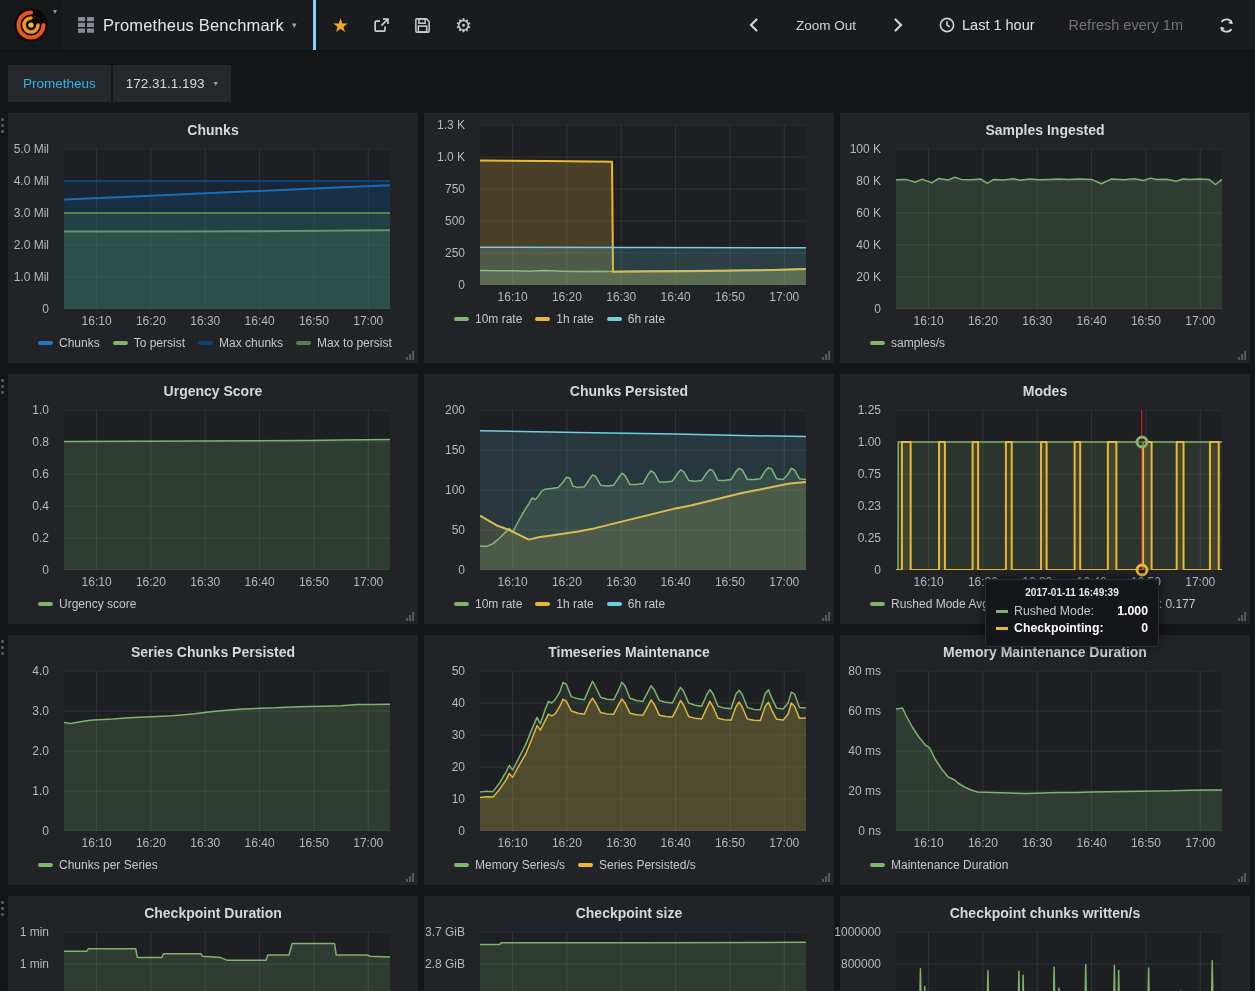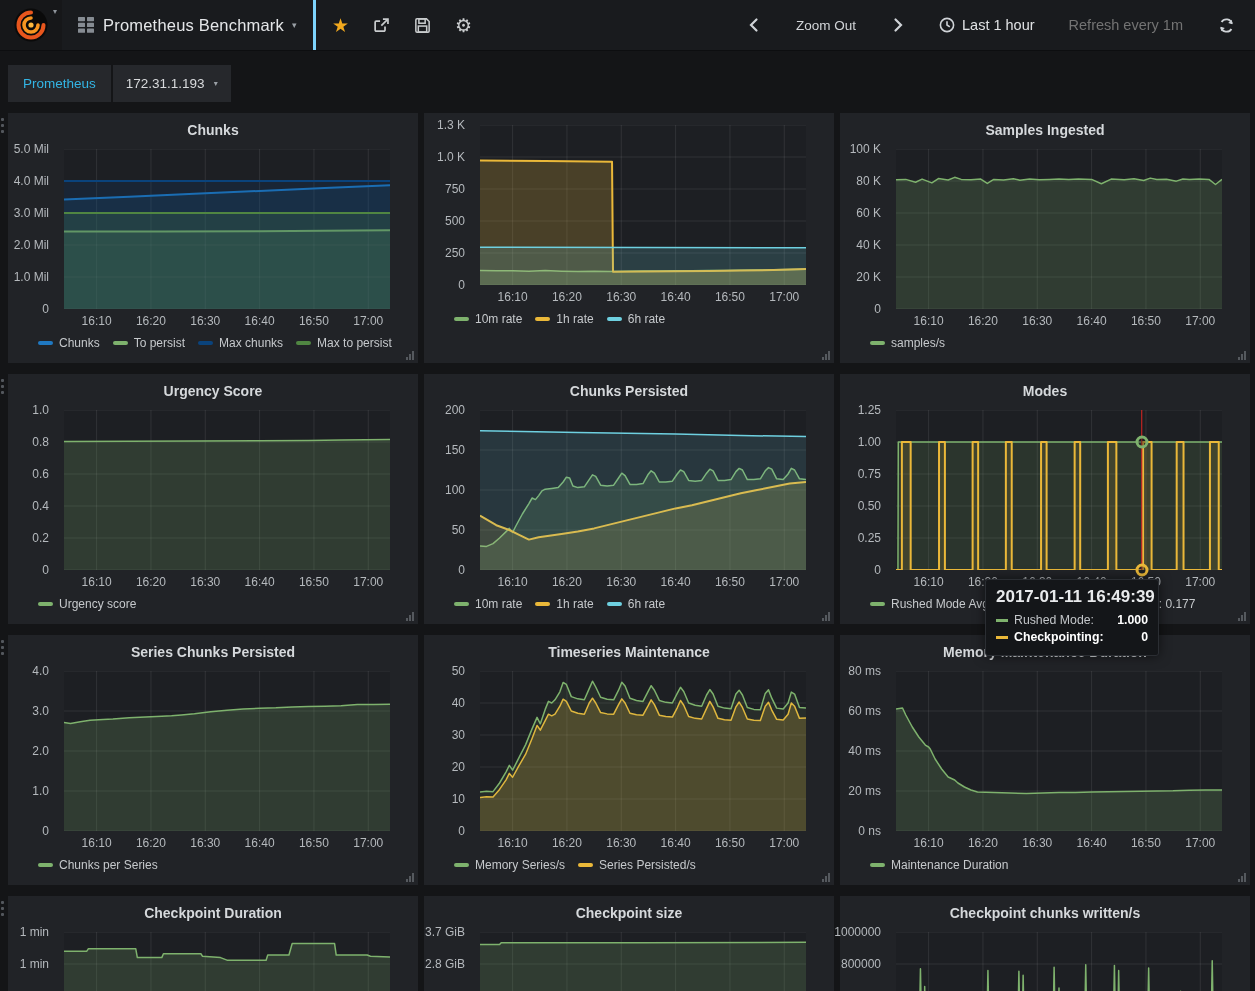--- a/index.html
+++ b/index.html
@@ -60,21 +60,21 @@
   .legend .dash{width:15px;height:4px;border-radius:2px;flex:0 0 auto}
   .rsz{position:absolute;right:4px;bottom:3px;display:flex;align-items:flex-end;gap:1px;opacity:.55;cursor:se-resize}
   .rsz i{width:2px;background:#81868c;display:block}
 
   
   .xh{position:absolute;top:0;bottom:0;width:1.5px;background:#e02622;transform:translateX(-50%);z-index:5}
   .mk{position:absolute;width:7px;height:7px;border:3px solid;border-radius:50%;
       transform:translate(-50%,-50%);background:rgba(25,27,30,.4);z-index:6}
   .gtt{position:absolute;z-index:40;background:#141619;border:1px solid #2b2e33;border-radius:3px;
        padding:7px 10px 8px;width:152px;box-shadow:0 0 12px rgba(0,0,0,.55);font-size:12.3px}
-  .gtt .tt-time{font-weight:700;color:#e8eaec;text-align:center;margin-bottom:6px;font-size:17px;white-space:nowrap}
+  .gtt .tt-time{font-weight:700;color:#e8eaec;text-align:center;margin-bottom:6px;font-size:10px;white-space:nowrap}
   .gtt .tr{display:flex;align-items:center;gap:6px;margin:3px 0;color:#c3c6c9}
   .gtt .tr .tdash{width:12px;height:3px;flex:0 0 auto}
   .gtt .tr .val{margin-left:auto;font-weight:700;color:#fff}
   .gtt .tr.hl .lab{font-weight:700;color:#fff}
 </style>
 </head>
 <body>
 
 <div class="app">
 
@@ -477,21 +477,21 @@
               <line x1="933.3000000000001" y1="0" x2="933.3000000000001" y2="500" stroke="rgba(255,255,255,0.09)" stroke-width="1" vector-effect="non-scaling-stroke"></line>
               <path d="M0.0 500.0 L6.0 500.0 L7.0 100.0 L1000.0 100.0 L1000.0 500 L0.0 500 Z" fill="#7EB26D" fill-opacity="0.15" stroke="none"></path>
               <path d="M0.0 500.0 L6.0 500.0 L7.0 100.0 L1000.0 100.0" fill="none" stroke="#7EB26D" stroke-width="1.5" vector-effect="non-scaling-stroke" stroke-linejoin="round"></path>
               <path d="M0.0 500.0 L18.0 500.0 L18.0 100.0 L45.0 100.0 L45.0 500.0 L132.0 500.0 L132.0 100.0 L150.0 100.0 L150.0 500.0 L235.0 500.0 L235.0 100.0 L252.0 100.0 L252.0 500.0 L337.0 500.0 L337.0 100.0 L355.0 100.0 L355.0 500.0 L445.0 500.0 L445.0 100.0 L462.0 100.0 L462.0 500.0 L548.0 500.0 L548.0 100.0 L565.0 100.0 L565.0 500.0 L650.0 500.0 L650.0 100.0 L676.0 100.0 L676.0 500.0 L758.0 500.0 L758.0 100.0 L784.0 100.0 L784.0 500.0 L861.0 500.0 L861.0 100.0 L882.0 100.0 L882.0 500.0 L963.0 500.0 L963.0 100.0 L990.0 100.0 L990.0 500.0 L1000.0 500.0 L1000.0 500 L0.0 500 Z" fill="#EAB839" fill-opacity="0.12" stroke="none"></path>
               <path d="M0.0 500.0 L18.0 500.0 L18.0 100.0 L45.0 100.0 L45.0 500.0 L132.0 500.0 L132.0 100.0 L150.0 100.0 L150.0 500.0 L235.0 500.0 L235.0 100.0 L252.0 100.0 L252.0 500.0 L337.0 500.0 L337.0 100.0 L355.0 100.0 L355.0 500.0 L445.0 500.0 L445.0 100.0 L462.0 100.0 L462.0 500.0 L548.0 500.0 L548.0 100.0 L565.0 100.0 L565.0 500.0 L650.0 500.0 L650.0 100.0 L676.0 100.0 L676.0 500.0 L758.0 500.0 L758.0 100.0 L784.0 100.0 L784.0 500.0 L861.0 500.0 L861.0 100.0 L882.0 100.0 L882.0 500.0 L963.0 500.0 L963.0 100.0 L990.0 100.0 L990.0 500.0 L1000.0 500.0" fill="none" stroke="#EAB839" stroke-width="2" vector-effect="non-scaling-stroke" stroke-linejoin="round"></path>
             </svg>
             <div class="ylabels">
               <span style="top: 0%;">1.25</span>
               <span style="top: 20%;">1.00</span>
               <span style="top: 40%;">0.75</span>
-              <span style="top: 60%;">0.50</span>
+              <span style="top: 60%;">0.23</span>
               <span style="top: 80%;">0.25</span>
               <span style="top: 100%;">0</span>
             </div>
             <div class="xh" style="left: 75.4%;"></div>
             <div class="mk" style="left: 75.4%; top: 20%; border-color: rgb(126, 178, 109);"></div>
             <div class="mk" style="left: 75.4%; top: 100%; border-color: rgb(234, 184, 57);"></div>
           </div>
           <div class="xlabels">
             <span style="left: 10%;">16:10</span>
             <span style="left: 26.67%;">16:20</span>

